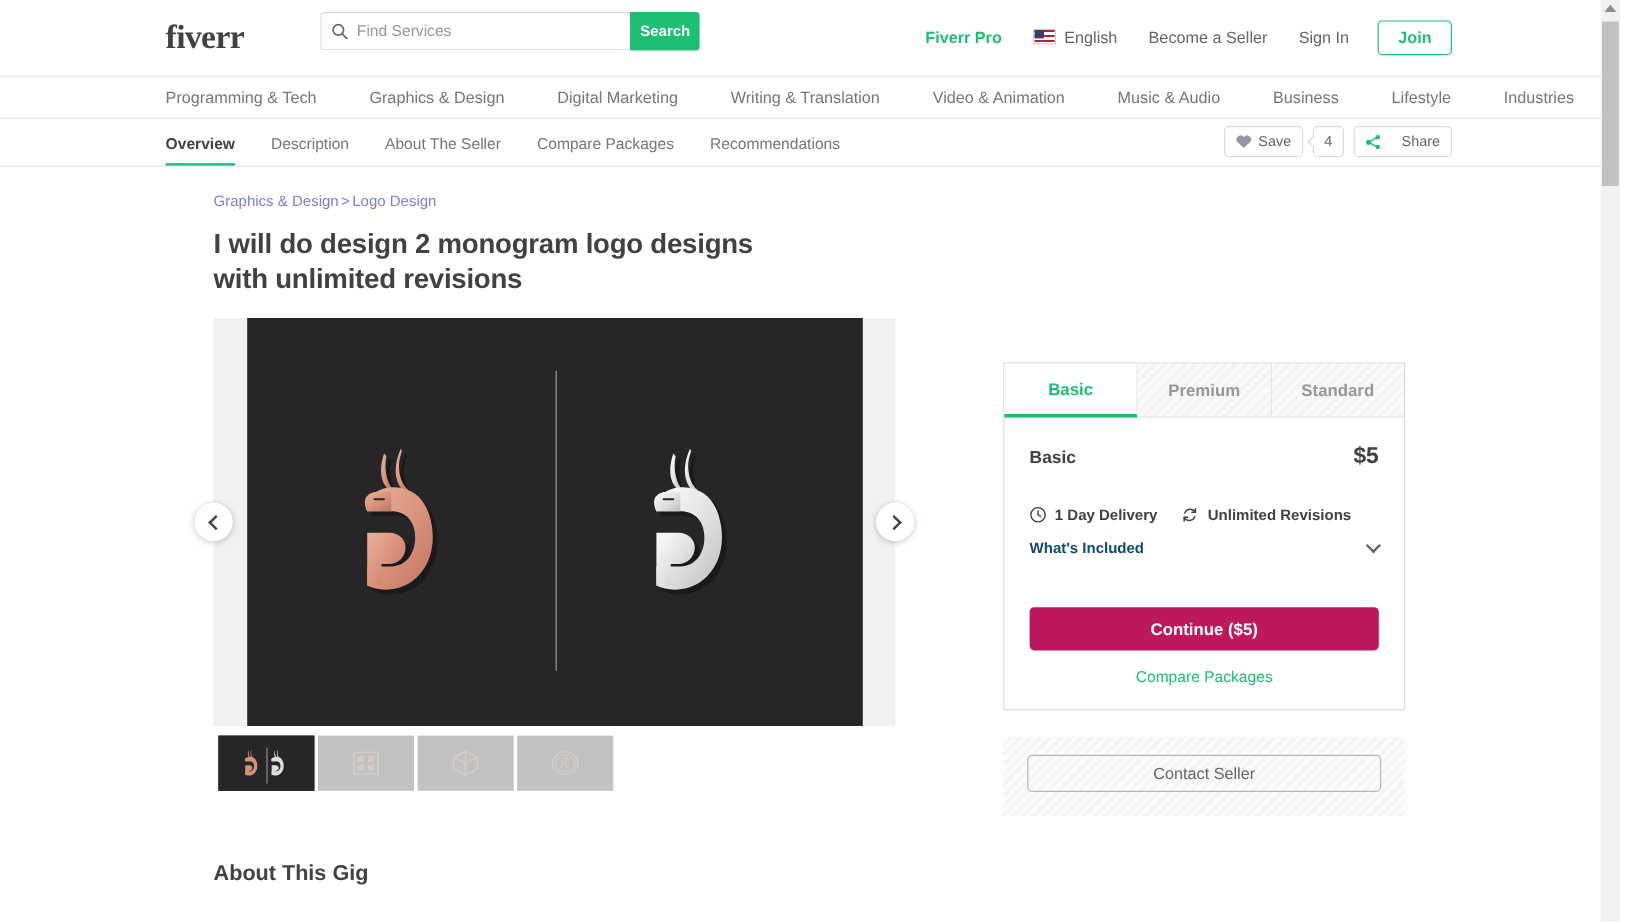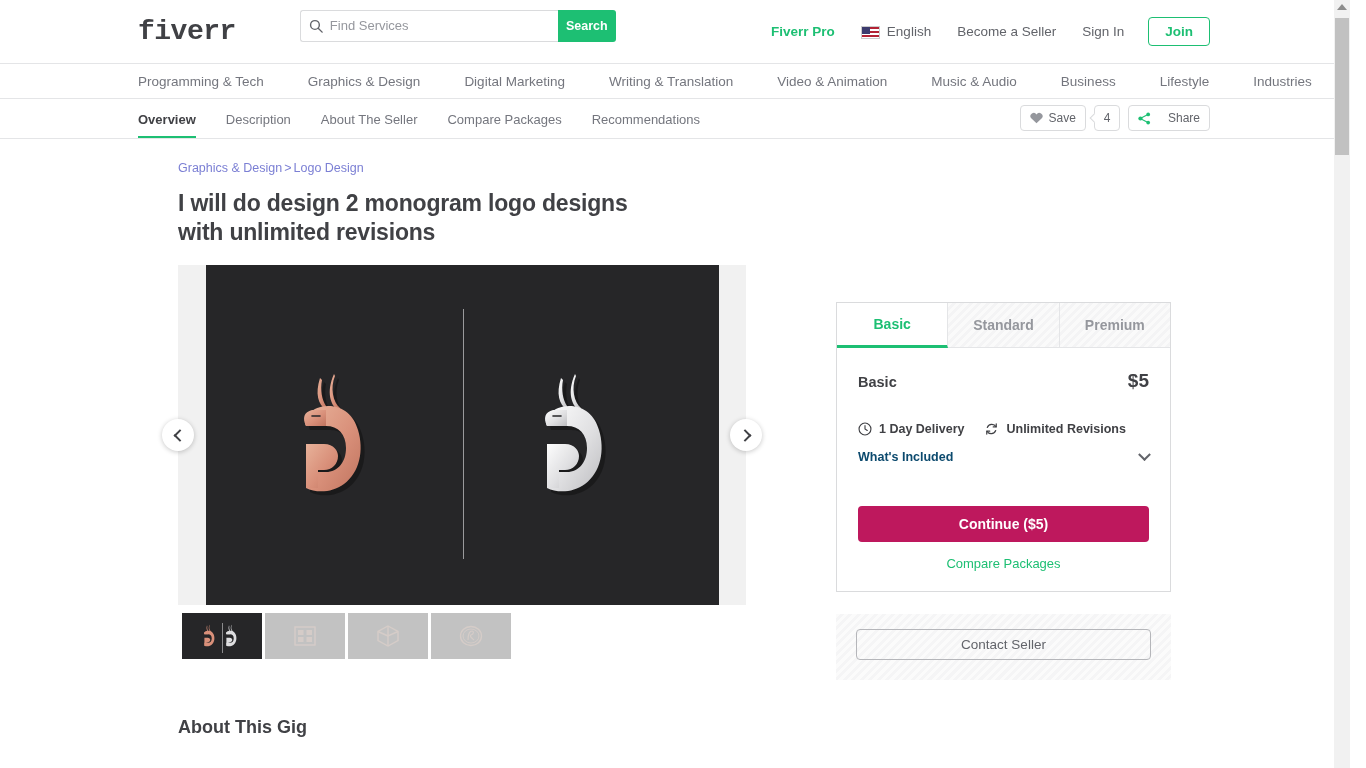--- a/index.html
+++ b/index.html
@@ -15,21 +15,21 @@
   .header {
     height: 64px;
     display: flex;
     align-items: center;
     padding: 0 0 0 138px;
     background: #fff;
     border-bottom: 1px solid #e4e5e7;
     position: relative;
   }
   .logo {
-    font-family: Liberation Mono, monospace;
+    font-family: Liberation Serif, serif;
     font-size: 28px;
     font-weight: 700;
     color: #404145;
     letter-spacing: -0.5px;
   }
   .search-wrap {
     display: flex;
     margin-left: 64px;
     height: 44px;
   }
@@ -73,21 +73,21 @@
     gap: 0;
   }
   .hr-item {
     font-size: 13.5px;
     color: #62646a;
     margin-left: 26px;
     cursor: pointer;
     white-space: nowrap;
   }
   .hr-item.pro { color: #1dbf73; font-weight: 700; }
-  .lang { display: flex; align-items: flex-end; margin-left: 26px; cursor: pointer; }
+  .lang { display: flex; align-items: flex-start; margin-left: 26px; cursor: pointer; }
   .flag {
     width: 19px; height: 13px;
     margin-right: 7px;
     position: relative;
     overflow: hidden;
     border: 0.5px solid #ccc;
   }
   .flag .stripes {
     position: absolute; inset: 0;
     background: repeating-linear-gradient(to bottom, #b22234 0 2px, #fff 2px 4px);
@@ -597,22 +597,22 @@
         </div>
       </div>
 
       <div class="about-title">About This Gig</div>
     </div>
 
     <div class="right-col">
       <div class="pkg-card">
         <div class="pkg-tabs">
           <div class="pkg-tab active">Basic</div>
+          <div class="pkg-tab">Premium</div>
           <div class="pkg-tab">Standard</div>
-          <div class="pkg-tab">Premium</div>
         </div>
         <div class="pkg-body">
           <div class="pkg-head">
             <span class="pkg-name">Basic</span>
             <span class="pkg-price">$5</span>
           </div>
 
           <div class="pkg-meta">
             <div class="meta-item">
               <svg width="14" height="14" viewBox="0 0 16 16">

